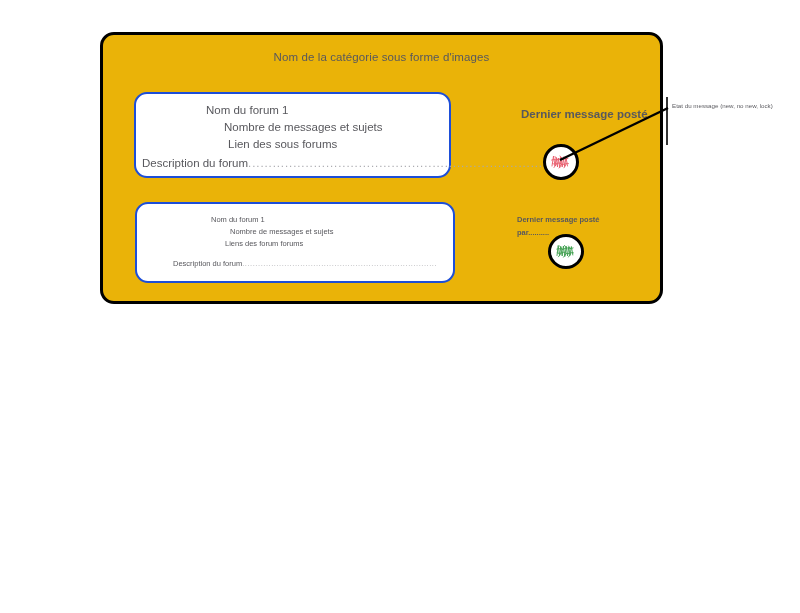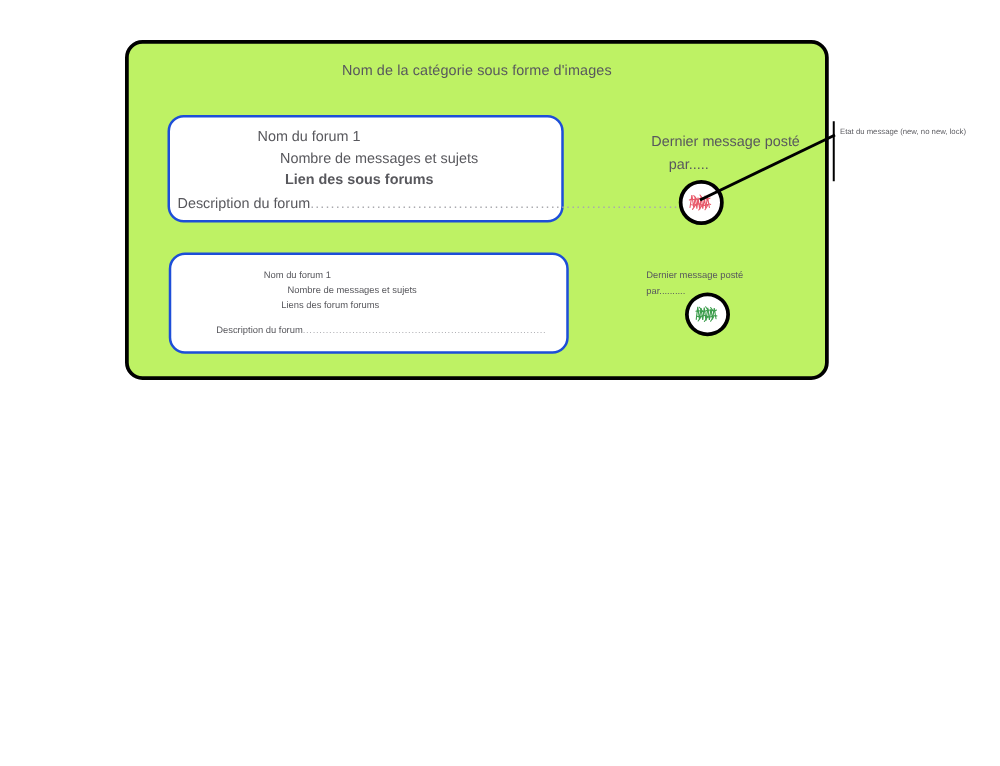--- a/index.html
+++ b/index.html
@@ -23,21 +23,21 @@
 
   
   .category-box {
     position: absolute;
     left: 100px;
     top: 32px;
     width: 563px;
     height: 272px;
     border: 3px solid #000000;
     border-radius: 14px;
-    background: #bef264;
+    background: #eab308;
     box-sizing: border-box;
   }
 
   .category-title {
     position: absolute;
     left: 0;
     top: 16px;
     width: 100%;
     text-align: center;
     font-size: 11.5px;
@@ -69,40 +69,41 @@
 
   .forum-line {
     position: absolute;
     white-space: nowrap;
     color: #58585d;
   }
 
   
   .f1-name    { left: 70px;  top: 10px; font-size: 11.5px; }
   .f1-count   { left: 88px;  top: 27px; font-size: 11.5px; }
-  .f1-sublink { left: 92px;  top: 44px; font-size: 11.5px; font-weight: bold; }
+  .f1-sublink { left: 92px;  top: 44px; font-size: 11.5px; }
   .f1-desc    { left: 6px;   top: 63px; font-size: 11.5px; }
 
   
   .f2-name    { left: 74px;  top: 11px; font-size: 7.5px; }
   .f2-count   { left: 93px;  top: 23px; font-size: 7.5px; }
   .f2-sublink { left: 88px;  top: 35px; font-size: 7.5px; }
   .f2-desc    { left: 36px;  top: 55px; font-size: 7.5px; }
 
   .leader {
     color: #a9a9ae;
     letter-spacing: 0.4px;
   }
   .leader-1 { letter-spacing: 0.9px; }
   .leader-2 { letter-spacing: 0.55px; }
 
   
   .lastmsg {
     position: absolute;
     color: #58585d;
+    font-weight: bold;
   }
   .lastmsg-1 {
     left: 418px;
     top: 70px;
     width: 140px;
     font-size: 11.5px;
     line-height: 18px;
   }
   .lastmsg-1 .l2 { padding-left: 14px; }
 
@@ -180,21 +181,20 @@
       <div class="forum-line f2-name">Nom du forum 1</div>
       <div class="forum-line f2-count">Nombre de messages et sujets</div>
       <div class="forum-line f2-sublink">Liens des forum forums</div>
       <div class="forum-line f2-desc">
         <span>Description du forum</span><span class="leader leader-2">..........................................................................</span>
       </div>
     </div>
 
     <div class="lastmsg lastmsg-1">
       <div>Dernier message posté</div>
-      <div class="l2">par.....</div>
     </div>
 
     <div class="lastmsg lastmsg-2">
       <div>Dernier message posté</div>
       <div>par..........</div>
     </div>
 
     <div class="status-circle status-circle-new">
       <svg width="30" height="30" viewBox="0 0 30 30" aria-hidden="true">
         <g fill="none" stroke="#e8596a" stroke-width="0.9" stroke-linecap="round">

